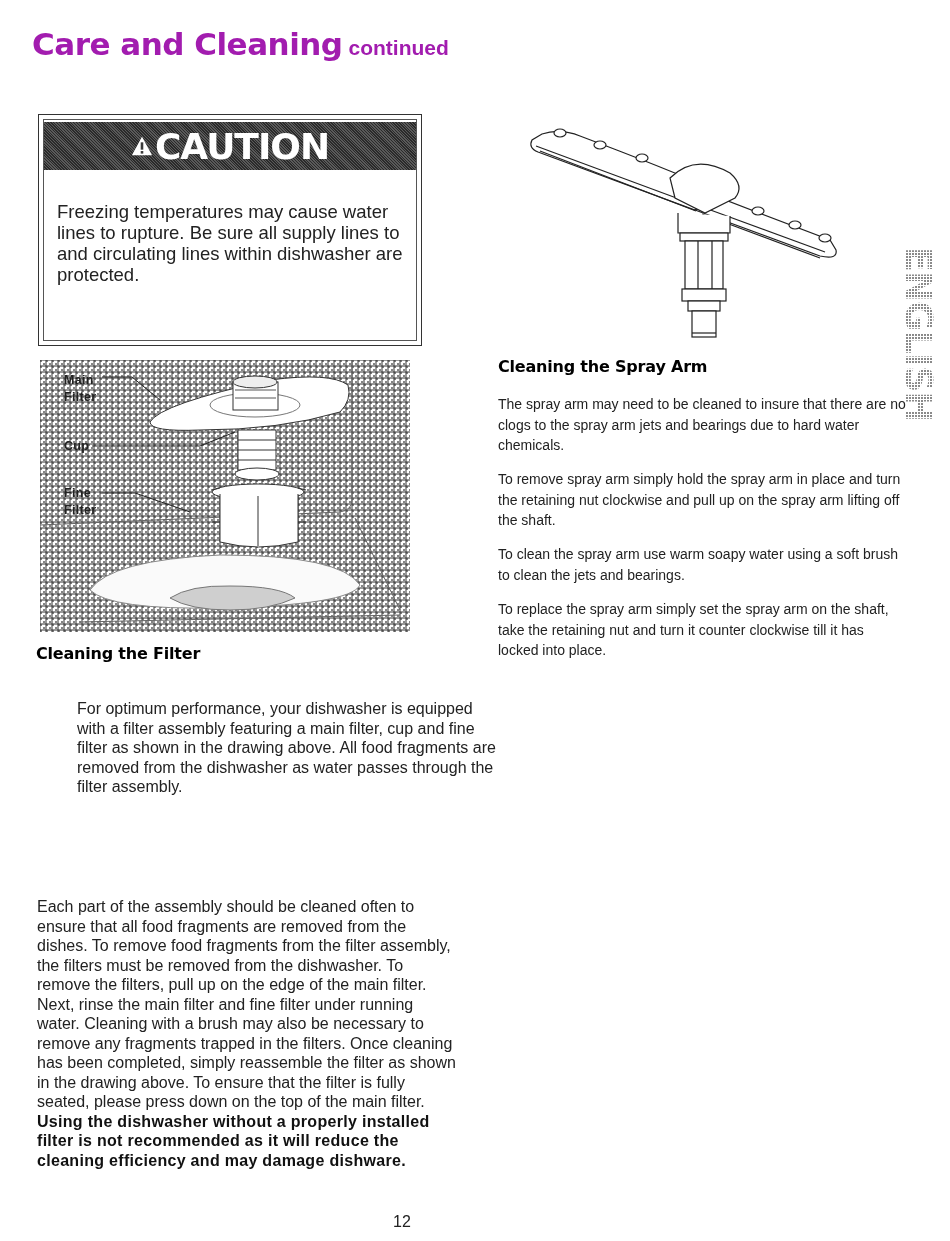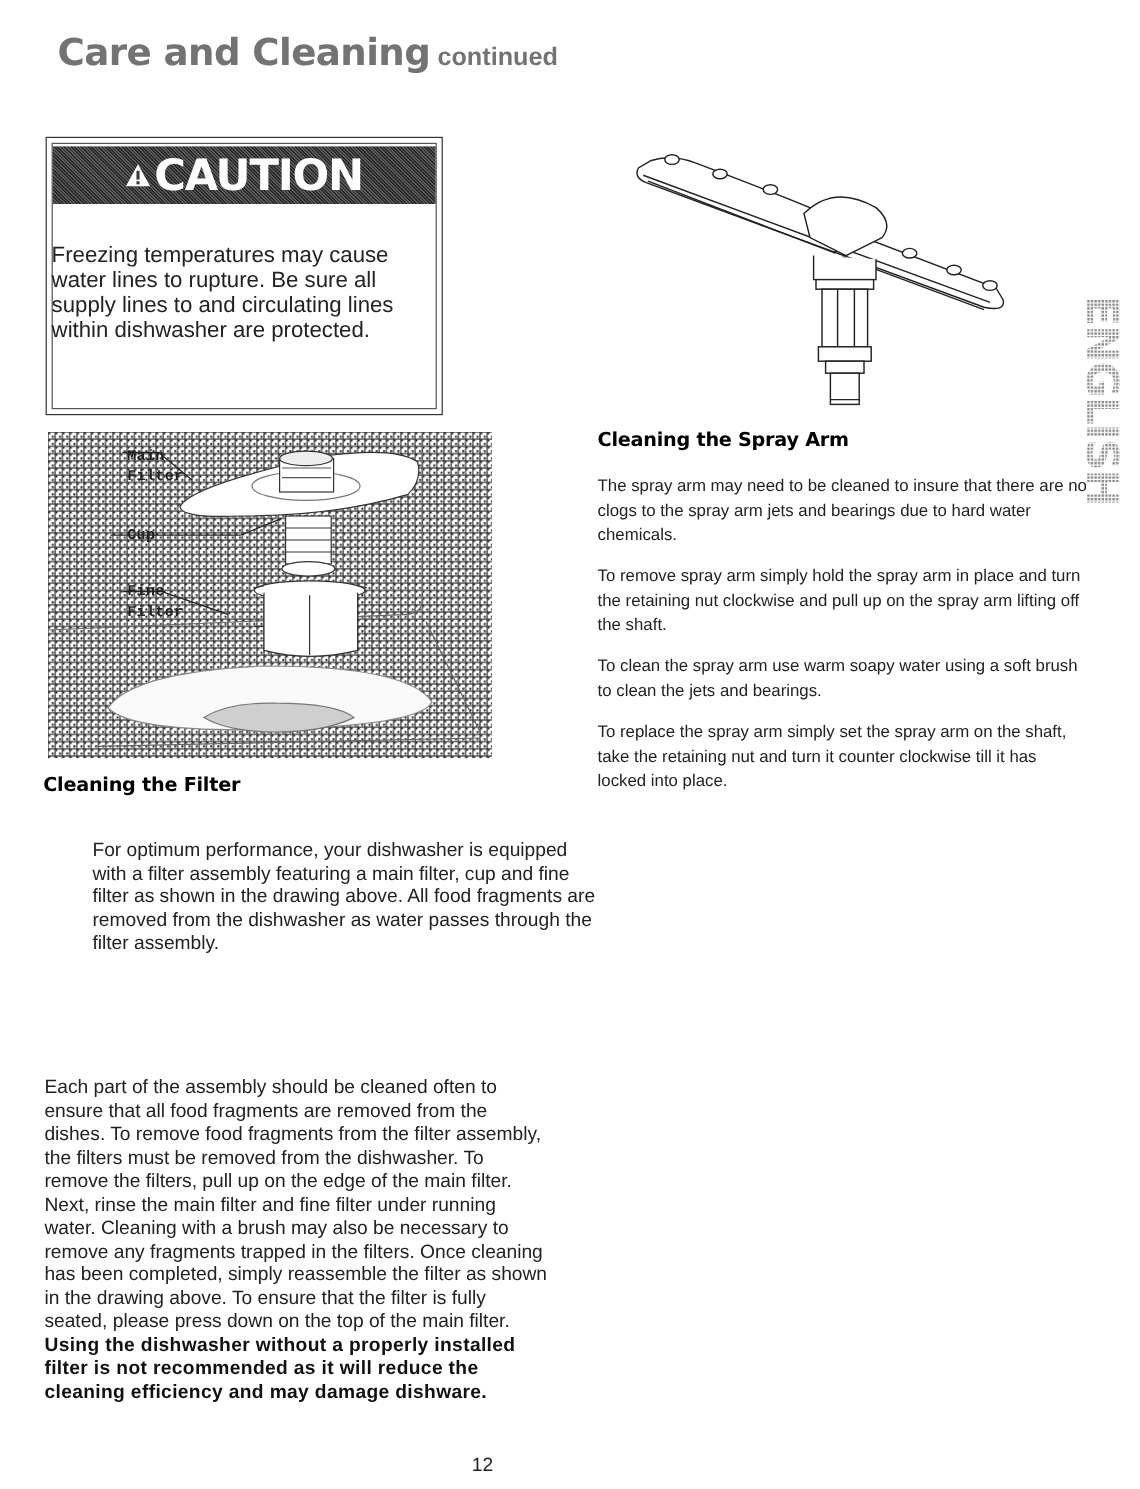--- a/index.html
+++ b/index.html
@@ -1,38 +1,38 @@
 <!DOCTYPE html>
 <html><head>
 <meta charset="utf-8">
 <style>
   html, body { margin: 0; padding: 0; background: #ffffff; }
   body { width: 950px; height: 1241px; position: relative; overflow: hidden; color: #111; font-family: "Liberation Sans", sans-serif; }
   .abs { position: absolute; }
 
-  .page-title { left: 48px; top: 26px; font-family: "DejaVu Sans", sans-serif; font-weight: 900; font-size: 31px; letter-spacing: -0.5px; color: #737373; white-space: nowrap; }
+  .page-title { left: 32px; top: 26px; font-family: "DejaVu Sans", sans-serif; font-weight: 900; font-size: 31px; letter-spacing: -0.5px; color: #a21caf; white-space: nowrap; }
   .page-title .cont { font-family: "Liberation Sans", sans-serif; font-weight: bold; font-size: 21px; letter-spacing: 0; margin-left: 6px; }
 
-  .caution-box { left: 38px; top: 114px; width: 331px; height: 232px; border: 1px solid #333; box-sizing: border-box; padding-left: 12px; }
+  .caution-box { left: 38px; top: 114px; width: 384px; height: 232px; border: 1px solid #333; box-sizing: border-box; padding-left: 12px; }
   .caution-inner { position: absolute; left: 4px; top: 4px; right: 4px; bottom: 4px; border: 1px solid #555; }
   .caution-band { position: absolute; left: 5px; top: 7px; right: 5px; height: 48px;
     background: repeating-linear-gradient(45deg, #2a2a2a 0px, #2a2a2a 1px, #5a5a5a 1px, #5a5a5a 2px);
     display: flex; align-items: center; justify-content: center; }
   .caution-word { color: #fff; font-family: "DejaVu Sans", sans-serif; font-weight: bold; font-size: 36px; letter-spacing: -1px; display:flex; align-items:center; }
   .warn-icon { width: 22px; height: 22px; margin-right: 2px; display:inline-block; }
   .hazard-title { position: absolute; left: 0; right: 0; top: 58px; text-align: center; font-weight: bold; font-size: 21px; color: #111; }
-  .caution-text { position: absolute; left: 4px; right: 8px; font-size: 18.5px; line-height: 21px; color: #222; }
+  .caution-text { position: absolute; left: 18px; right: 8px; font-size: 18.5px; line-height: 21px; color: #222; }
   .ct1 { top: 86px; }
   .ct2 { top: 175px; }
 
   .figure { border: none; }
   .fig-filter { left: 40px; top: 360px; width: 370px; height: 272px; }
   .fig-spray { left: 520px; top: 118px; width: 335px; height: 226px; }
 
-  .fig-label { font-family: Liberation Mono, monospace; font-weight: 900; font-size: 12.5px; color: #222; letter-spacing: 0.3px; line-height: 17px; padding-left: 42px; }
+  .fig-label { font-family: Liberation Sans, sans-serif; font-weight: 900; font-size: 12.5px; color: #222; letter-spacing: 0.3px; line-height: 17px; }
 
   .section-title { font-family: "DejaVu Sans", sans-serif; font-weight: 900; font-size: 16px; color: #000; letter-spacing: -0.2px; white-space: nowrap; }
   .h-filter { left: 36px; top: 644px; }
   .h-spray { left: 498px; top: 357px; }
 
   .body-text { font-size: 16px; line-height: 19.5px; color: #222; }
   .p-filter1 { left: 37px; top: 699px; width: 420px; margin-left: 40px; }
   .p-filter2 { left: 37px; top: 882px; width: 420px; margin-top: 15px; }
   .p-filter2 b { font-weight: bold; color: #111; letter-spacing: 0.3px; }
 

